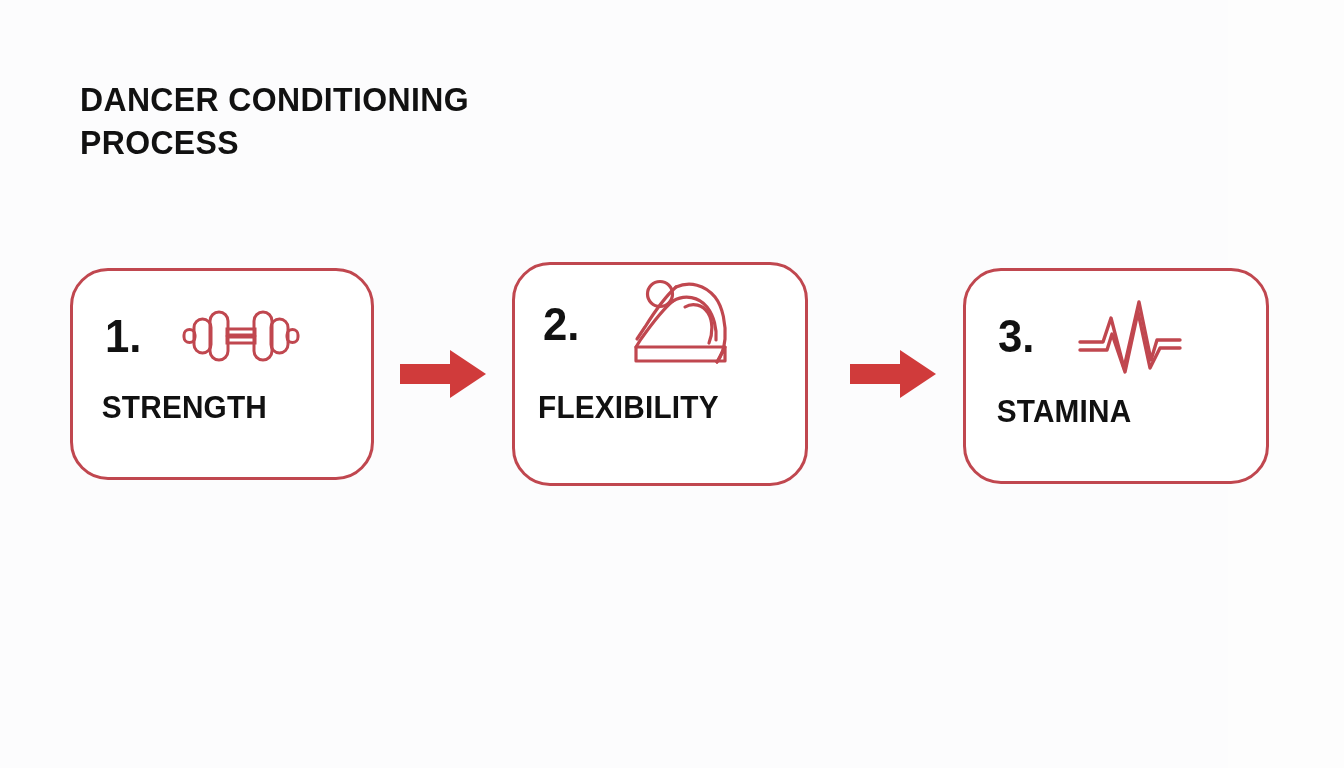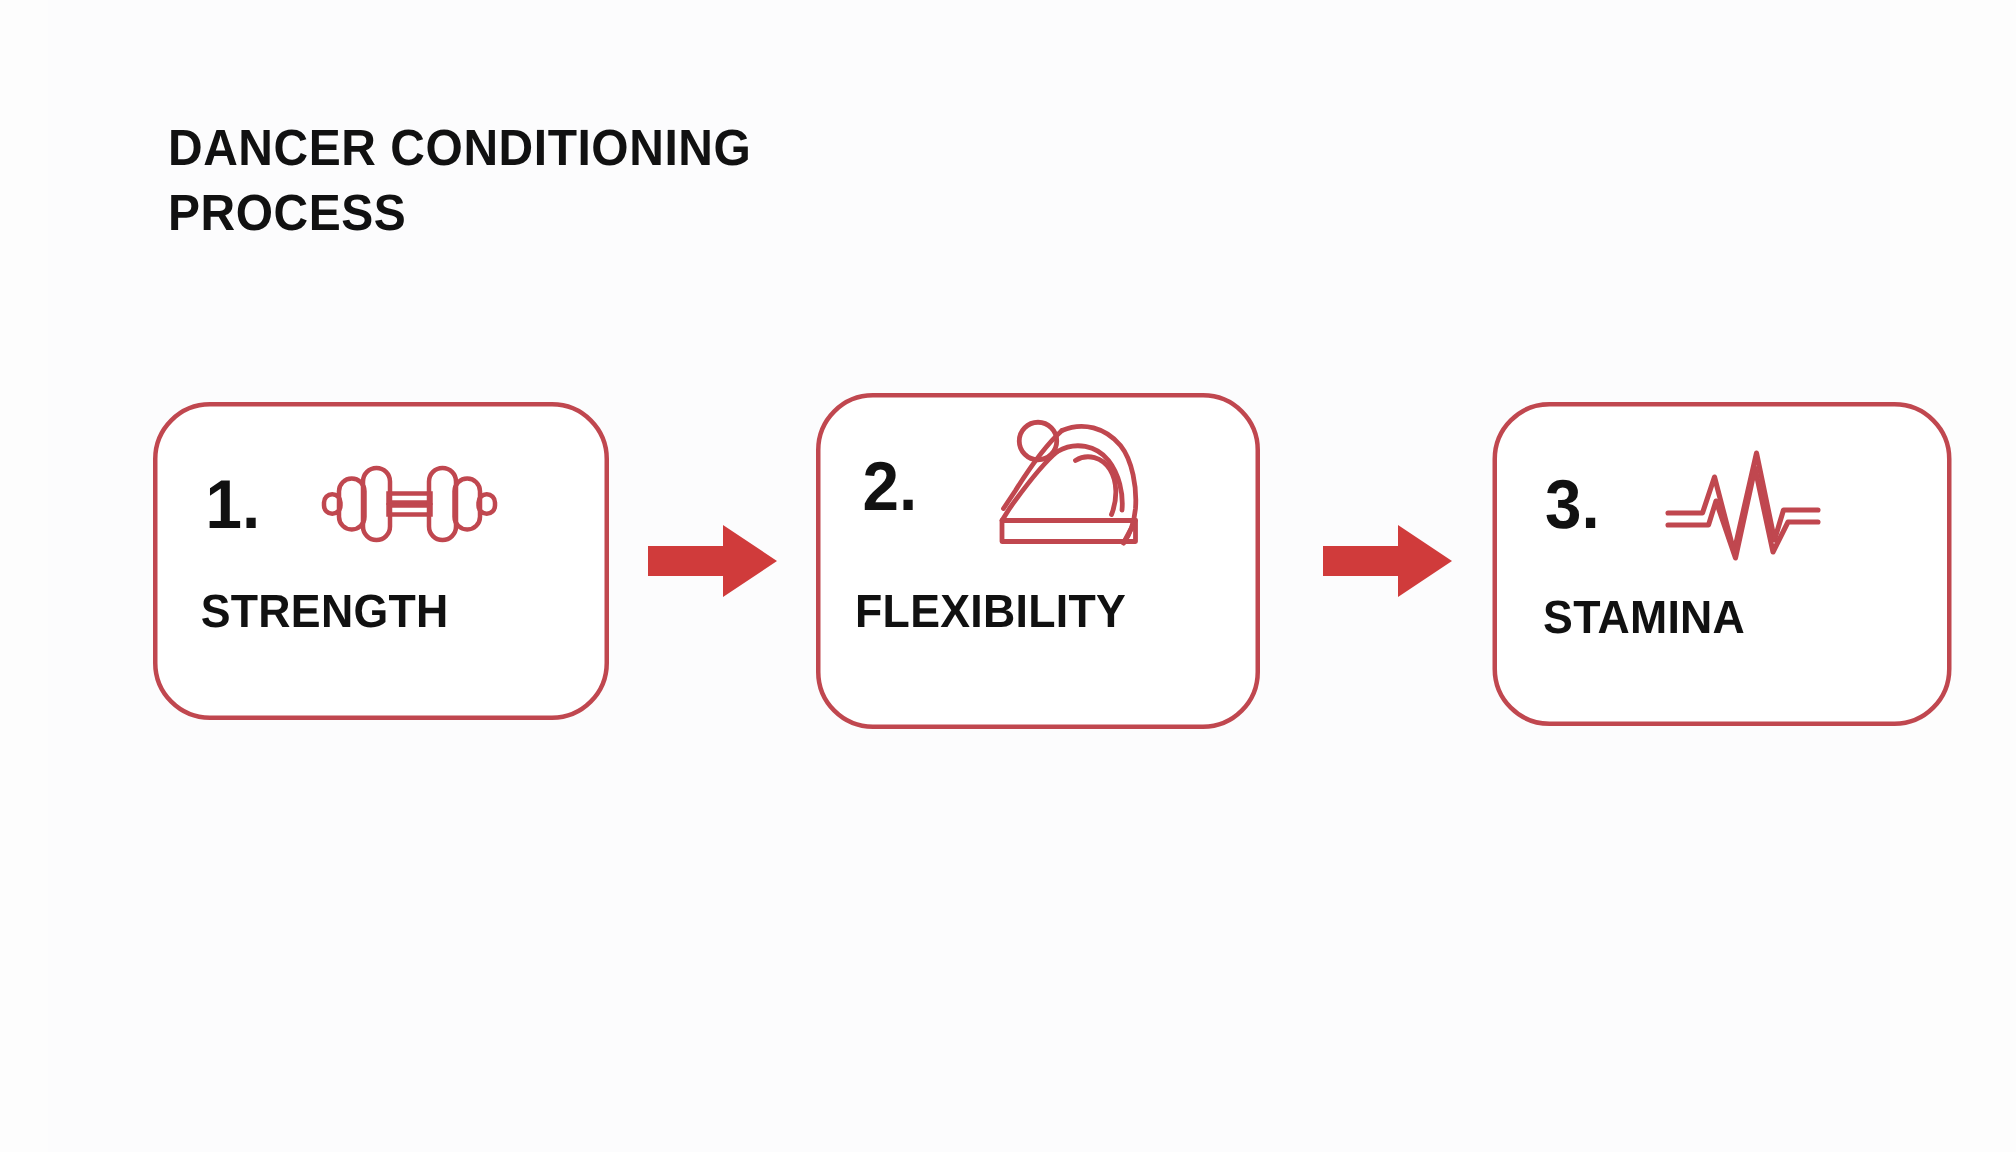--- a/index.html
+++ b/index.html
@@ -14,21 +14,20 @@
     font-family: "Liberation Sans", sans-serif;
     overflow: hidden;
     position: relative;
   }
 
   .canvas {
     position: relative;
     width: 1228px;
     height: 768px;
     background: #fcfcfd;
-    margin-left: 32px;
   }
 
   
   .title-block {
     position: absolute;
     left: 80px;
     top: 78px;
     width: 620px;
   }
   .title-line {

